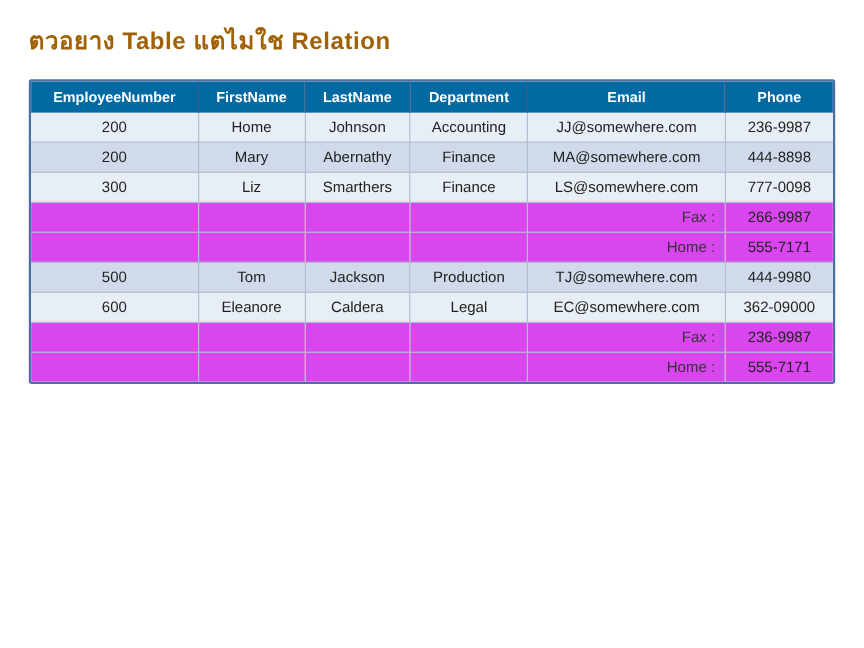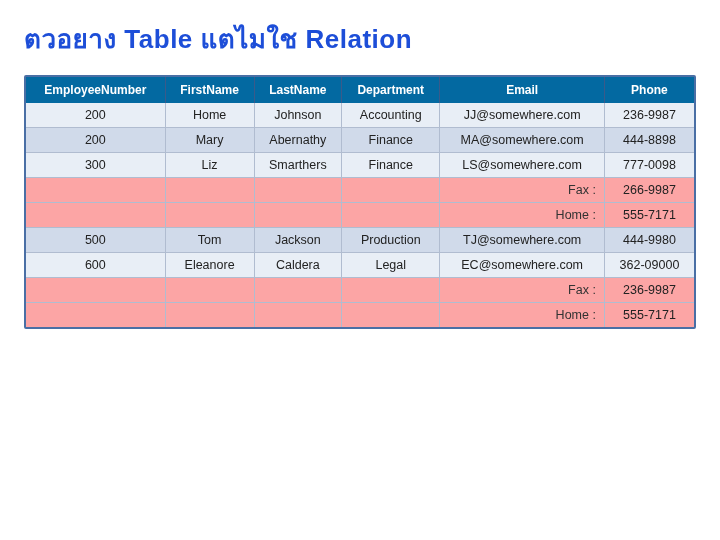--- a/index.html
+++ b/index.html
@@ -5,23 +5,23 @@
     * { margin: 0; padding: 0; box-sizing: border-box; }
     body {
       background: #fff;
       font-family: Arial, sans-serif;
       width: 720px;
       height: 540px;
       overflow: hidden;
       padding: 18px 24px;
     }
     h1 {
-      font-size: 26px;
+      font-size: 20px;
       font-weight: bold;
-      color: #1d4ed8;
+      color: #a16207;
       margin-bottom: 16px;
       letter-spacing: 0.5px;
     }
     .table-wrapper {
       width: 100%;
       border: 2px solid #4a6fa5;
       border-radius: 2px;
     }
     table {
       width: 100%;
@@ -50,21 +50,21 @@
       padding: 5px 8px;
       text-align: center;
       border-right: 1px solid #b0bcd0;
       border-bottom: 1px solid #b0bcd0;
       color: #222;
       font-size: 12.5px;
     }
     tbody td:last-child { border-right: none; }
     tbody tr:last-child td { border-bottom: none; }
     .sub-row td {
-      background: #fca5a5;
+      background: #d946ef;
       border-bottom: 1px solid #b0bcd0;
     }
     .sub-row td.label-cell {
       text-align: right;
       font-weight: normal;
       color: #333;
     }
   </style>
 </head>
 <body>

